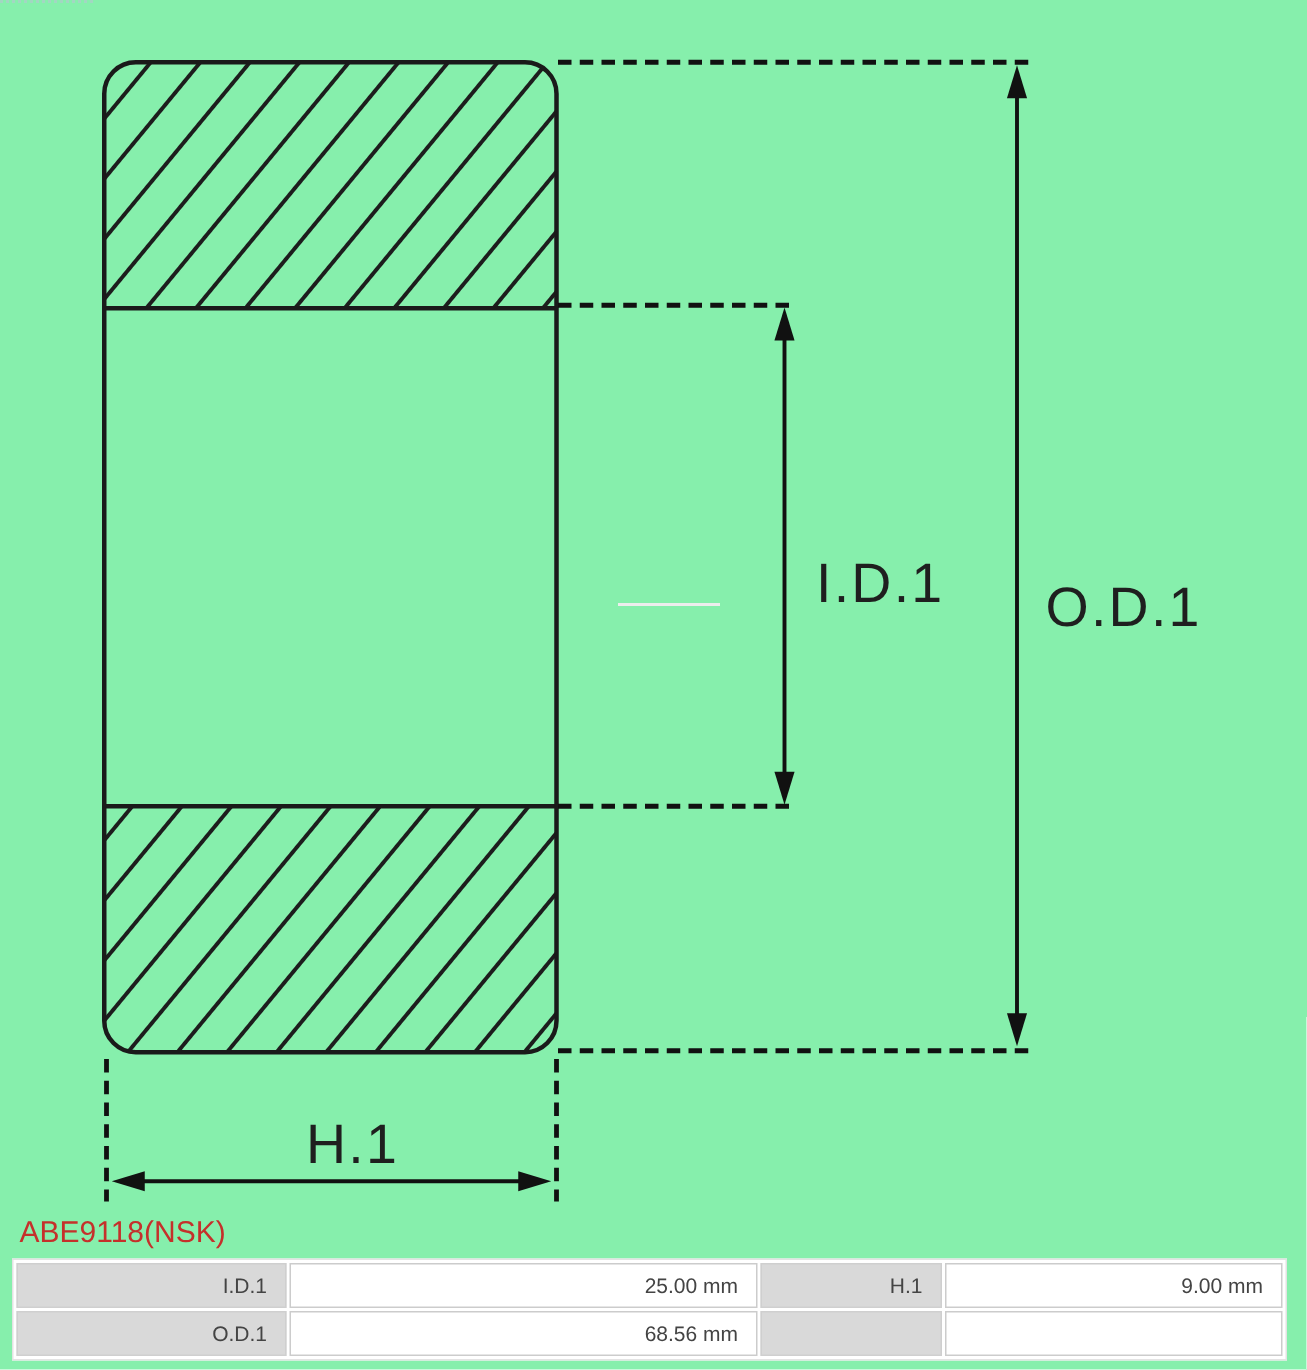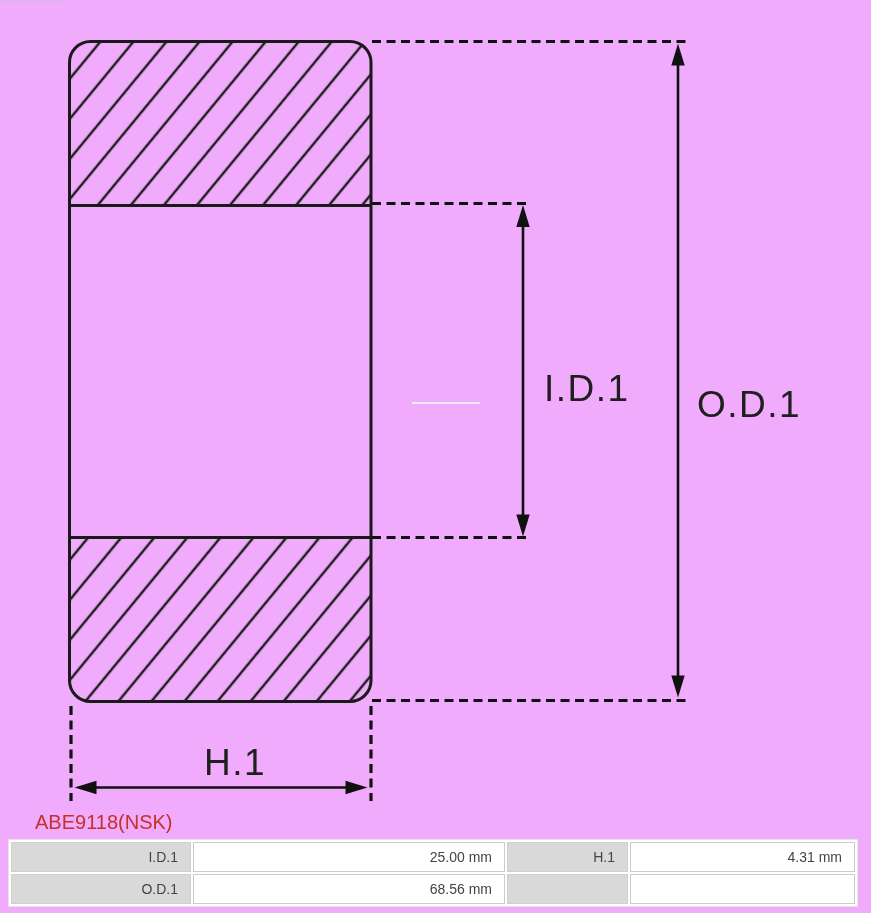--- a/index.html
+++ b/index.html
@@ -5,21 +5,21 @@
   html, body {
     margin: 0;
     padding: 0;
     background: #ffffff;
     font-family: "Liberation Sans", sans-serif;
   }
   #stage {
     position: relative;
     width: 871px;
     height: 913px;
-    background: #f0abfc;
+    background: #86efac;
     overflow: hidden;
   }
   
   #corner-artifact {
     position: absolute;
     left: 0; top: 0;
     width: 62px; height: 7px;
     border-top: 2px dotted #b9c4d4;
     opacity: 0.55;
   }
@@ -34,21 +34,20 @@
     fill: #1f1f1f;
   }
   #part-number {
     position: absolute;
     left: 13px;
     top: 811px;
     font-size: 20px;
     line-height: 22px;
     text-decoration: none;
     cursor: pointer;
-    margin-left: 22px;
   }
   #spec-table {
     position: absolute;
     left: 8px;
     top: 839px;
     width: 850px;
     border-collapse: separate;
     border-spacing: 2px;
     background: #ffffff;
     border: 1px solid #e3e3e3;
@@ -136,21 +135,21 @@
   </svg>
 
   <a id="part-number" href="#" style="color: rgb(197, 48, 43);">ABE9118(NSK)</a>
 
   <table id="spec-table">
     <tbody>
         <tr>
       <td class="label-cell col-l1">I.D.1</td>
       <td class="value-cell col-v1">25.00 mm</td>
       <td class="label-cell col-l2">H.1</td>
-      <td class="value-cell col-v2">4.31 mm</td>
+      <td class="value-cell col-v2">9.00 mm</td>
     </tr>
     <tr>
       <td class="label-cell col-l1">O.D.1</td>
       <td class="value-cell col-v1">68.56 mm</td>
       <td class="label-cell col-l2"></td>
       <td class="value-cell col-v2"></td>
     </tr>
   </tbody>
     </table>
 

